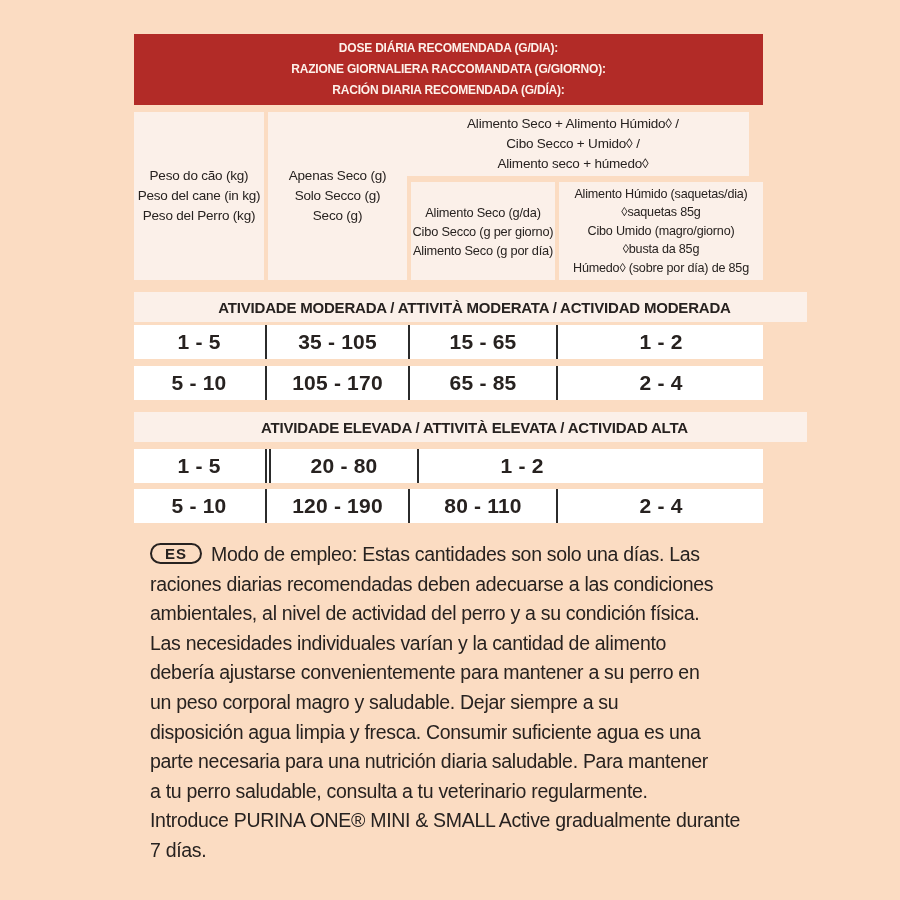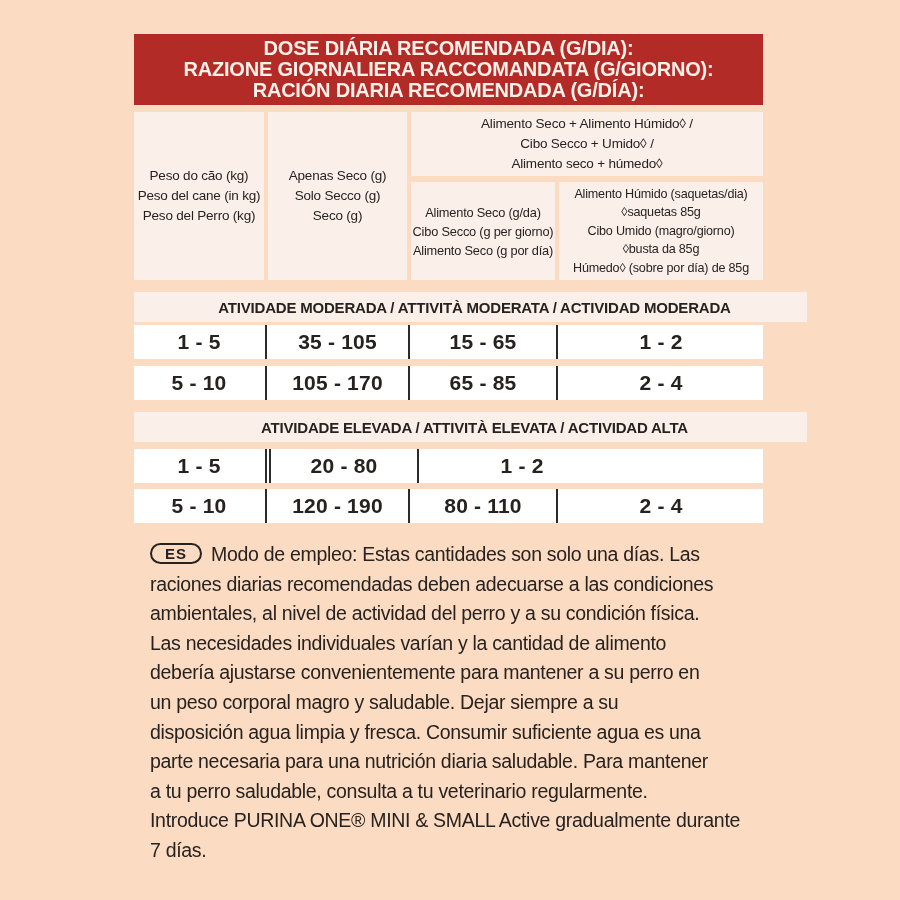--- a/index.html
+++ b/index.html
@@ -15,38 +15,38 @@
 
   
   .banner{
     left:134px;top:34px;width:629px;height:71px;
     background:#b22b27;
     display:flex;align-items:center;justify-content:center;
   }
   .banner-text{
     color:#fdf1ea;
     font-weight:bold;
-    font-size:20px;line-height:21px;
+    font-size:12px;line-height:21px;
     text-align:center;
     white-space:pre-line;
     letter-spacing:-0.2px;
   }
 
   
   .hcell{
     background:#fbf0e9;
     display:flex;align-items:center;justify-content:center;
     text-align:center;
     font-size:13.5px;line-height:20px;
     white-space:pre-line;
     letter-spacing:-0.2px;
   }
   .cell-weight{left:134px;top:112px;width:130px;height:168px;}
   .cell-dryonly{left:268px;top:112px;width:139px;height:168px;}
-  .cell-combo{left:411px;top:112px;width:352px;height:64px;}
+  .cell-combo{left:397px;top:112px;width:352px;height:64px;}
   .cell-combo-dry{left:411px;top:182px;width:144px;height:98px;font-size:12.8px;line-height:19px;}
   .cell-combo-wet{left:559px;top:182px;width:204px;height:98px;font-size:12.6px;line-height:18.6px;}
 
   
   .section-header{
     left:134px;width:673px;height:30px;
     background:#fbf0e9;
     display:flex;align-items:center;justify-content:center;
     font-weight:bold;font-size:15px;
     letter-spacing:-0.2px;

